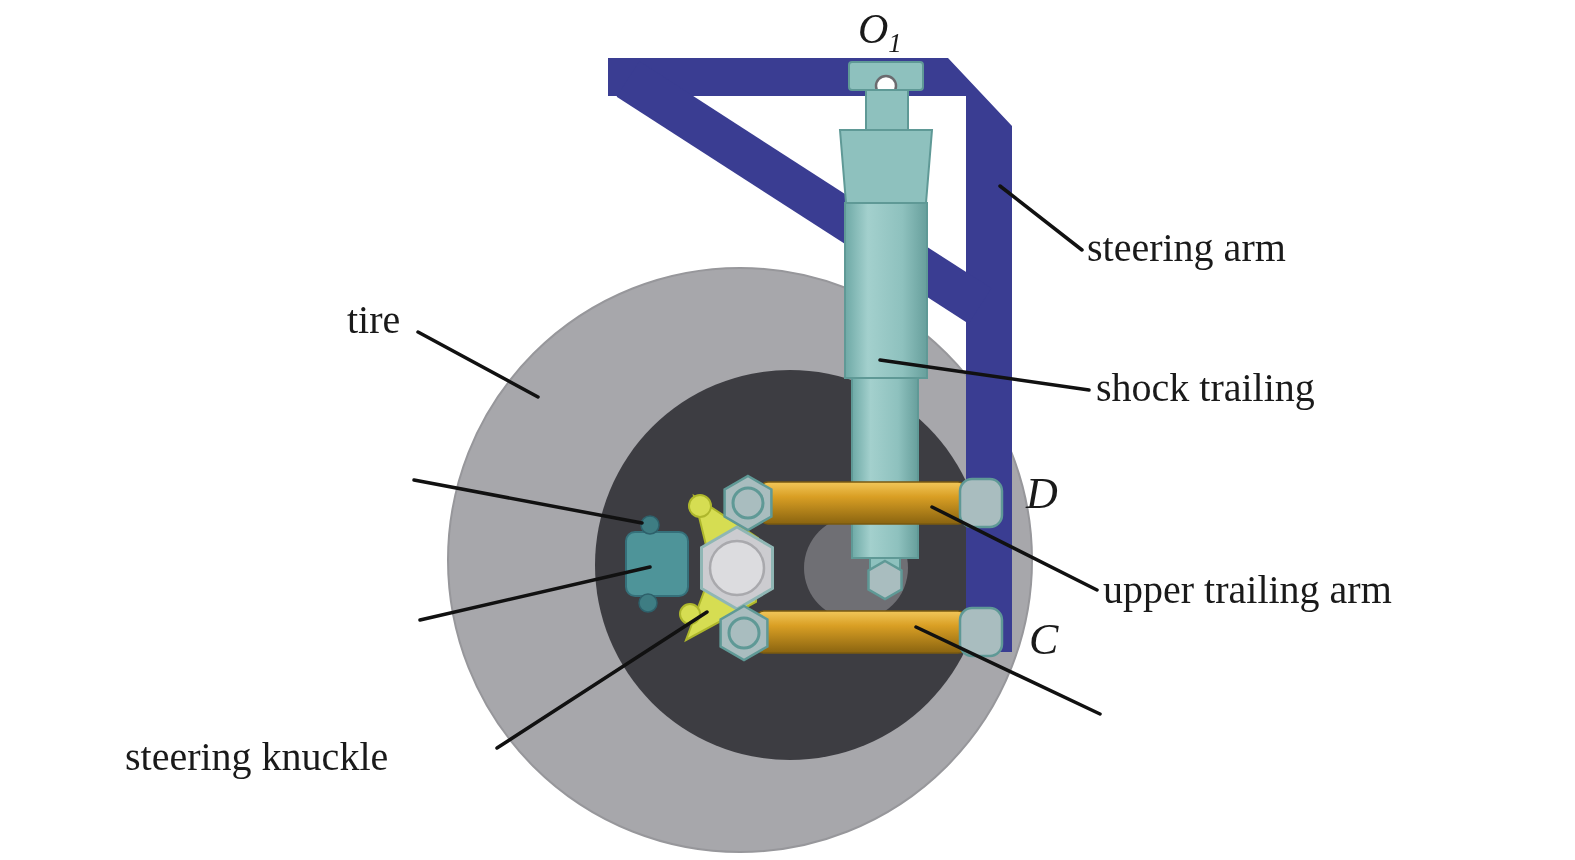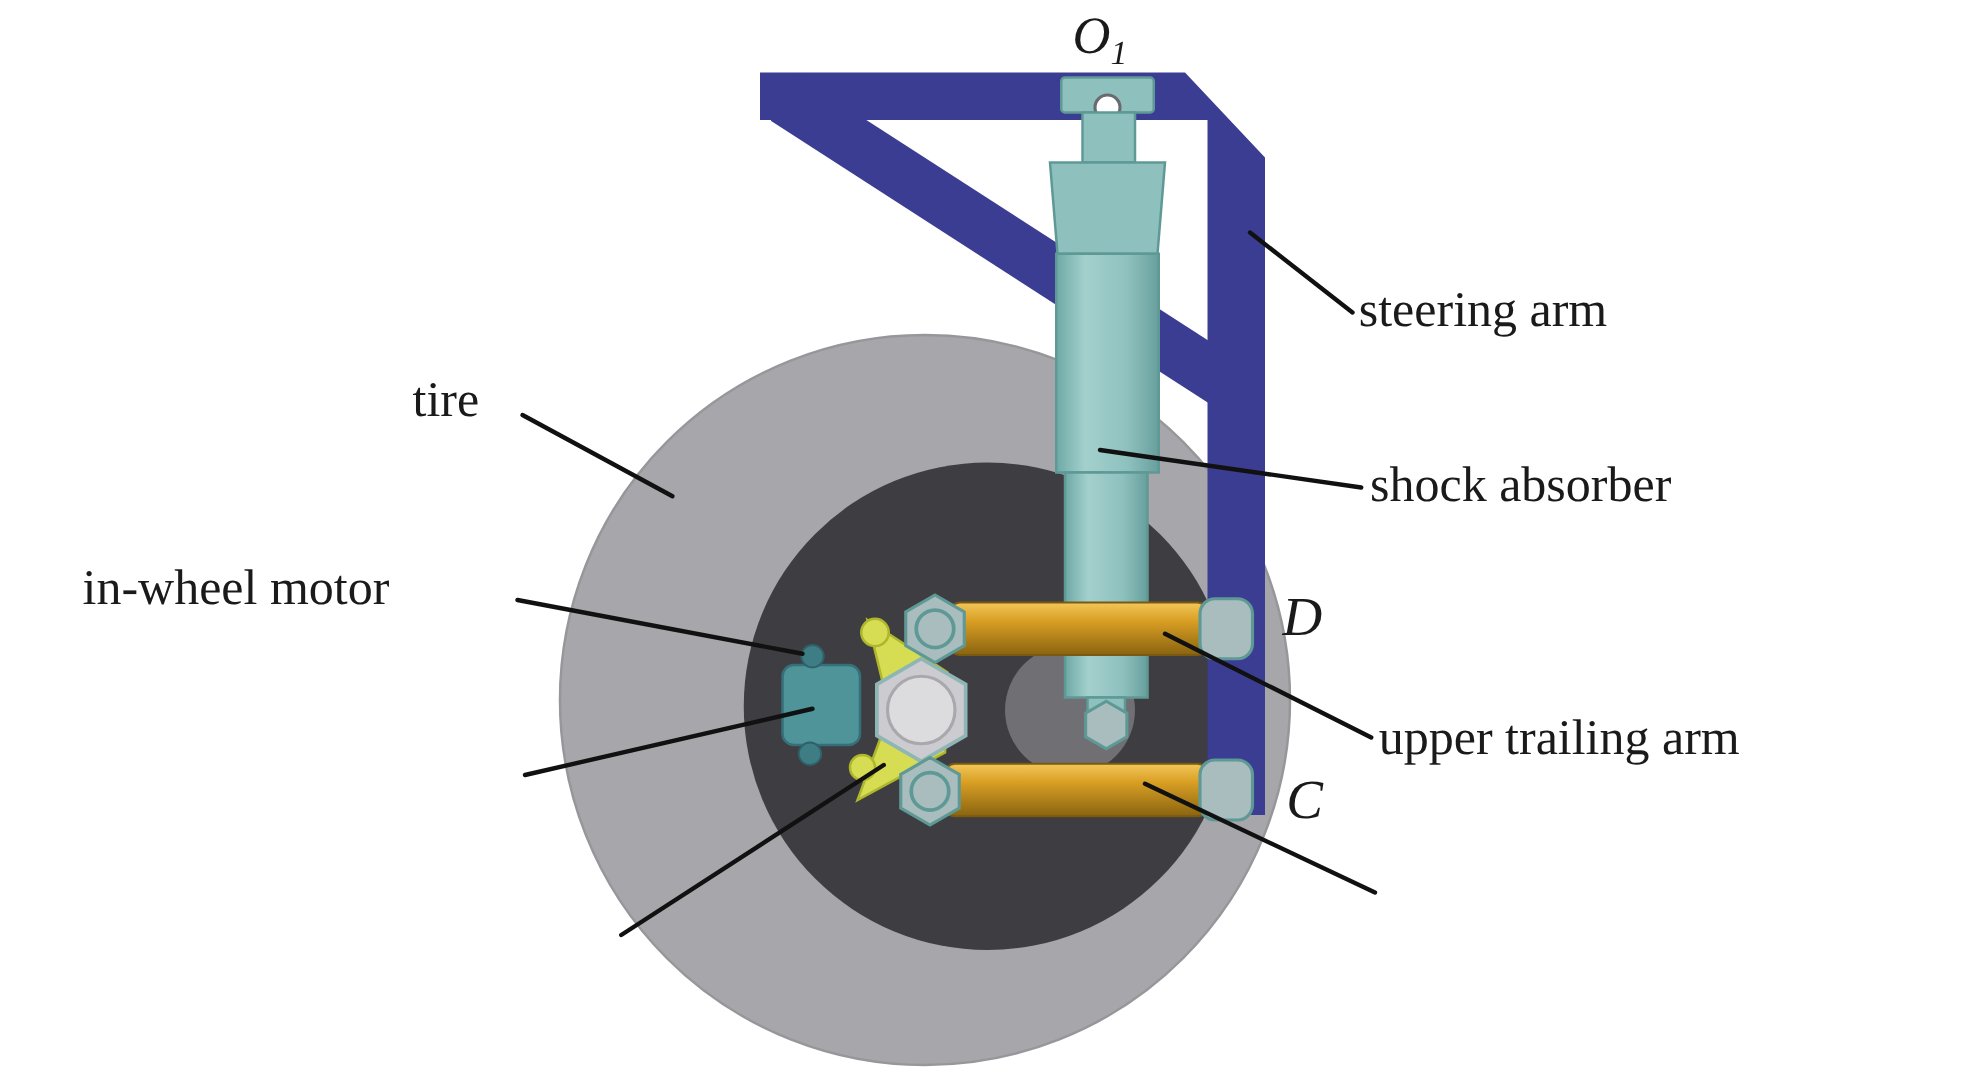--- a/index.html
+++ b/index.html
@@ -122,23 +122,23 @@
       <line class="c-leader" x1="497" y1="748" x2="707" y2="612"></line>
       <line class="c-leader" x1="1082" y1="250" x2="1000" y2="186"></line>
       <line class="c-leader" x1="1089" y1="390" x2="880" y2="360"></line>
       <line class="c-leader" x1="1097" y1="590" x2="932" y2="507"></line>
       <line class="c-leader" x1="1100" y1="714" x2="916" y2="627"></line>
     </g>
   </svg>
 
   <div class="lbl it o1" style="left:858px;top:6px;"><span>O</span><sub>1</sub></div>
 
-  <div class="lbl" style="left:330px;top:298px;">tire</div>
-  <div class="lbl" style="left:66px;top:448px;">in-wheel motor</div>
+  <div class="lbl" style="left:347px;top:298px;">tire</div>
+  <div class="lbl" style="left:125px;top:735px;">steering knuckle</div>
 
   <div class="lbl" style="left:1087px;top:226px;text-align:right;">steering arm</div>
-  <div class="lbl" style="left:1096px;top:366px;">shock absorber</div>
+  <div class="lbl" style="left:1096px;top:366px;">shock trailing</div>
   <div class="lbl" style="left:1103px;top:568px;">upper trailing arm</div>
 
   <div class="lbl it pt" style="left:1026px;top:470px;">D</div>
   <div class="lbl it pt" style="left:1029px;top:616px;">C</div>
 
 </div>
 
 </body></html>

